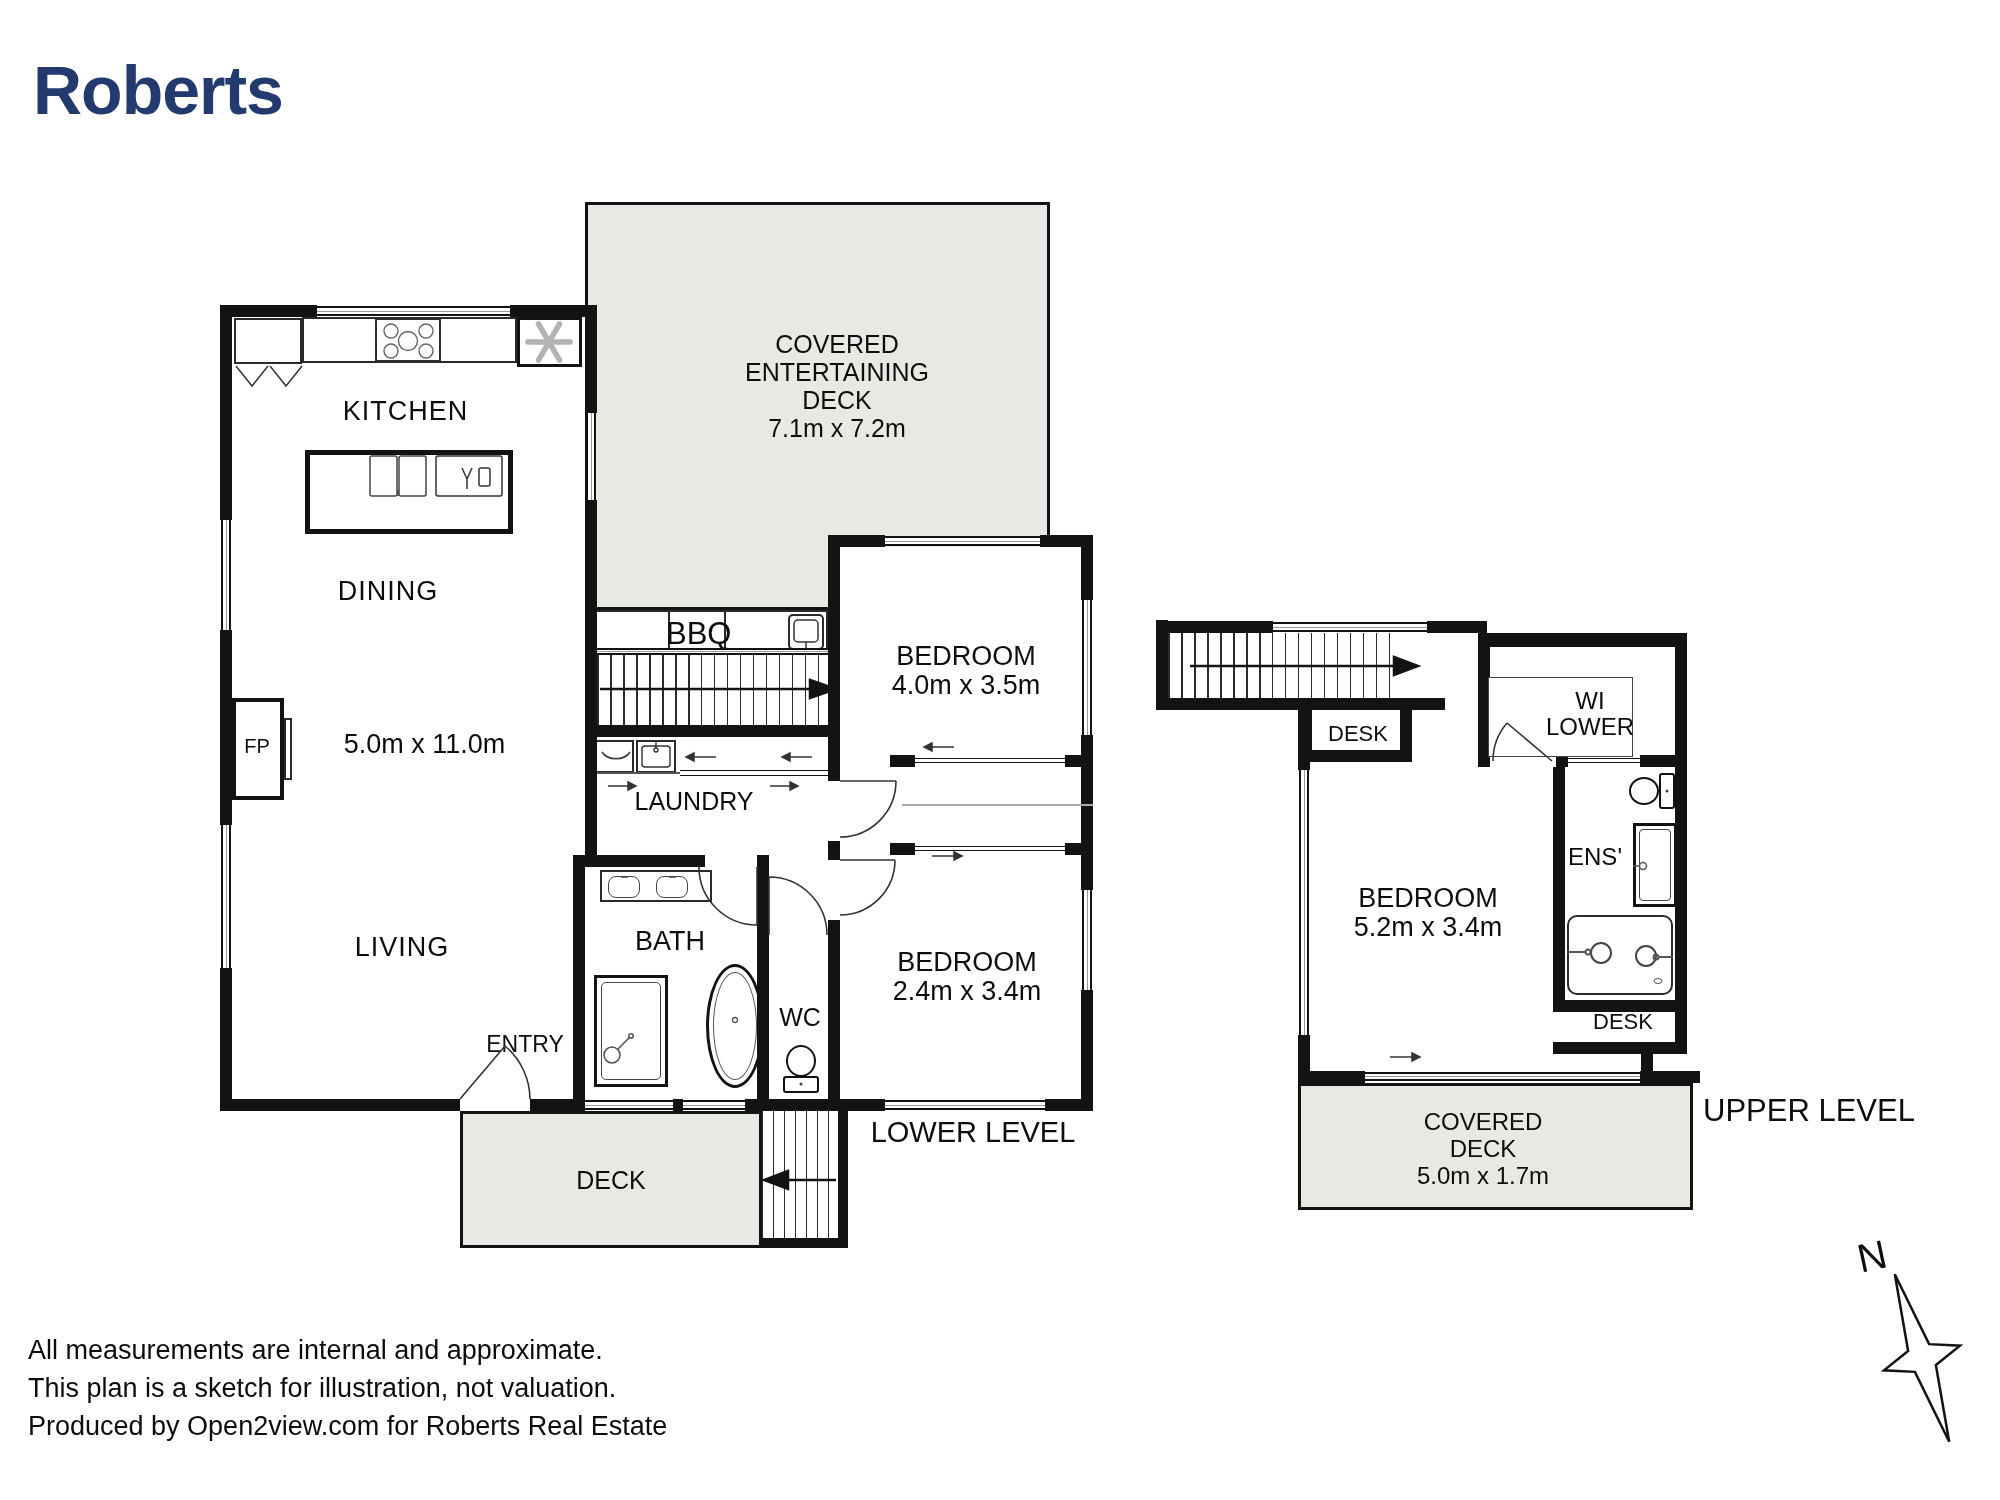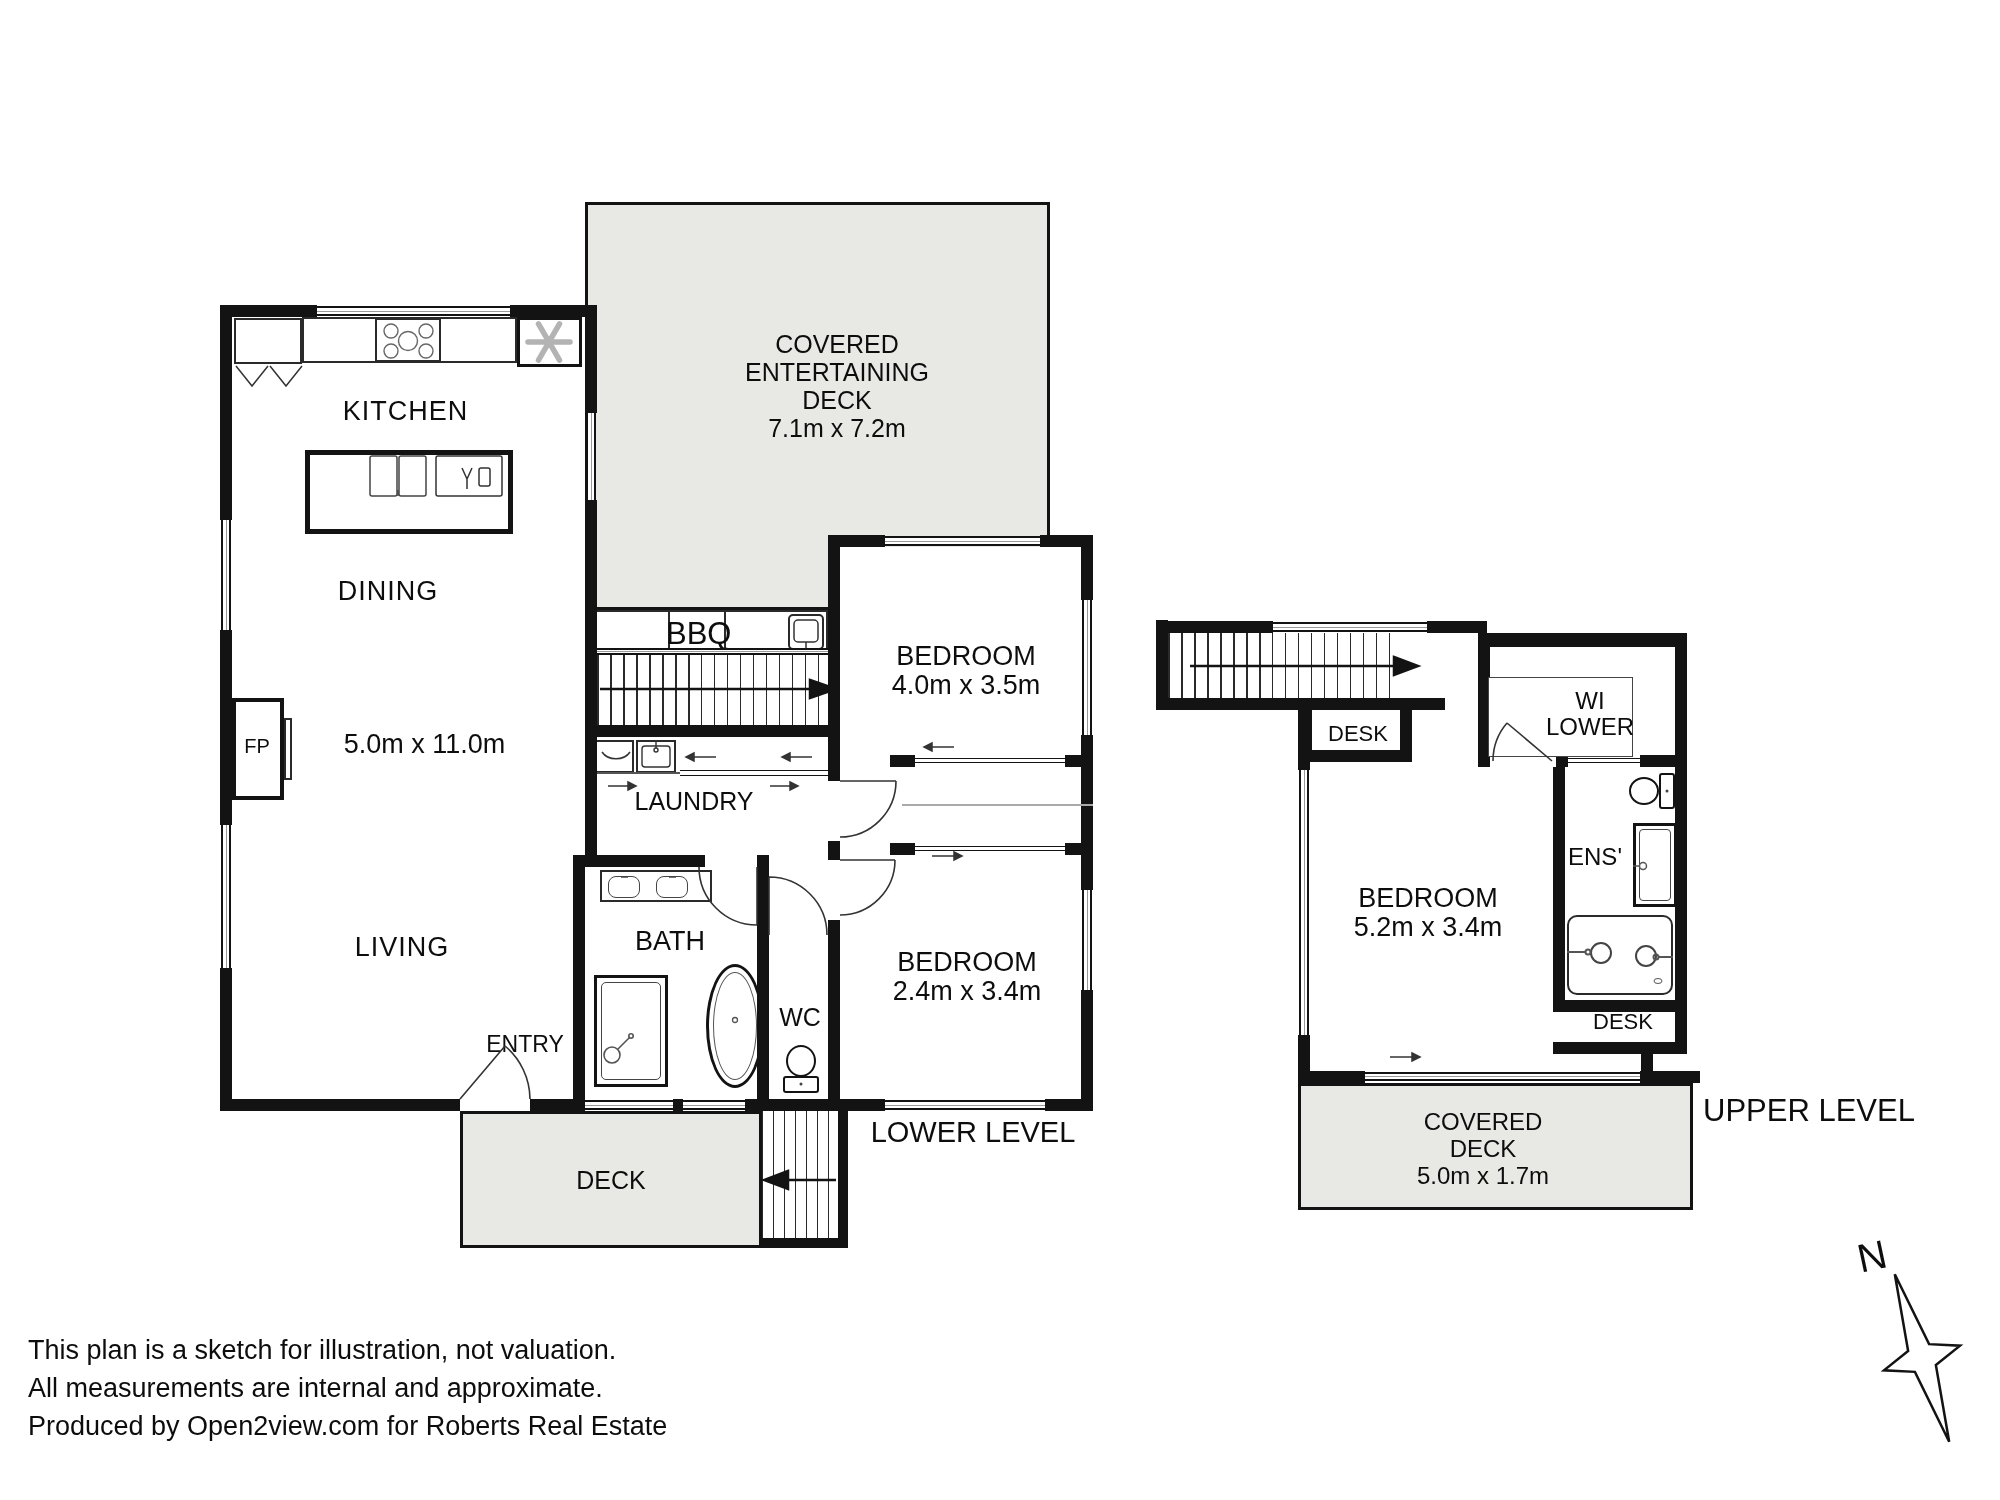--- a/index.html
+++ b/index.html
@@ -21,20 +21,21 @@
   .treads2{background-color:#fff;background-image:repeating-linear-gradient(90deg,#2a2a2a 0,#2a2a2a 1.5px,transparent 1.5px,transparent 11px);}
   .lbl{color:#0d0d0d;text-align:center;white-space:nowrap;line-height:1.12;}
   .lbl div{white-space:nowrap;}
   svg.overlay{position:absolute;left:0;top:0;pointer-events:none;}
 </style>
 </head>
 <body>
 
 <div id="canvas">
 
+  <div class="a lbl" style="left:33px;top:52px;font-size:68px;font-weight:bold;color:#233a6f;letter-spacing:-1px;">Roberts</div>
 
   <div class="a gray" style="left:585px;top:202px;width:465px;height:408px;"></div>
   <div class="a lbl" style="left:698px;top:330px;width:278px;font-size:25px;line-height:28px;">
     <div>COVERED</div>
     <div>ENTERTAINING</div>
     <div>DECK</div>
     <div>7.1m x 7.2m</div>
   </div>
 
   <div class="a white" style="left:840px;top:547px;width:241px;height:208px;"></div>
@@ -198,22 +199,22 @@
   <div class="a lbl" style="left:1353px;top:1108px;width:260px;font-size:24px;line-height:27px;">
     <div>COVERED</div>
     <div>DECK</div>
     <div>5.0m x 1.7m</div>
   </div>
   <div class="a lbl" style="left:1703px;top:1094px;width:260px;font-size:31px;text-align:left;">UPPER LEVEL</div>
 
   <div class="a lbl" style="left:1848px;top:1234px;width:48px;font-size:40px;transform:rotate(-12deg);">N</div>
 
   <div class="a" style="left:28px;top:1331px;font-size:27px;line-height:38px;color:#0d0d0d;">
+    <div>All measurements are internal and approximate.</div>
     <div>This plan is a sketch for illustration, not valuation.</div>
-    <div>All measurements are internal and approximate.</div>
     <div>Produced by Open2view.com for Roberts Real Estate</div>
   </div>
 
   <svg class="overlay" width="2000" height="1500" viewBox="0 0 2000 1500">
 
     <g stroke="#333" stroke-width="1.6" fill="none">
       <path d="M460,1099 L505,1046 M505,1046 A70,70 0 0 1 530,1099"></path>
       <path d="M840,781 L896,781 M896,781 A56,56 0 0 1 840,837"></path>
       <path d="M840,860 L895,860 M895,860 A55,55 0 0 1 840,915"></path>
       <path d="M769,935 L769,877 M769,877 A58,58 0 0 1 827,935"></path>

